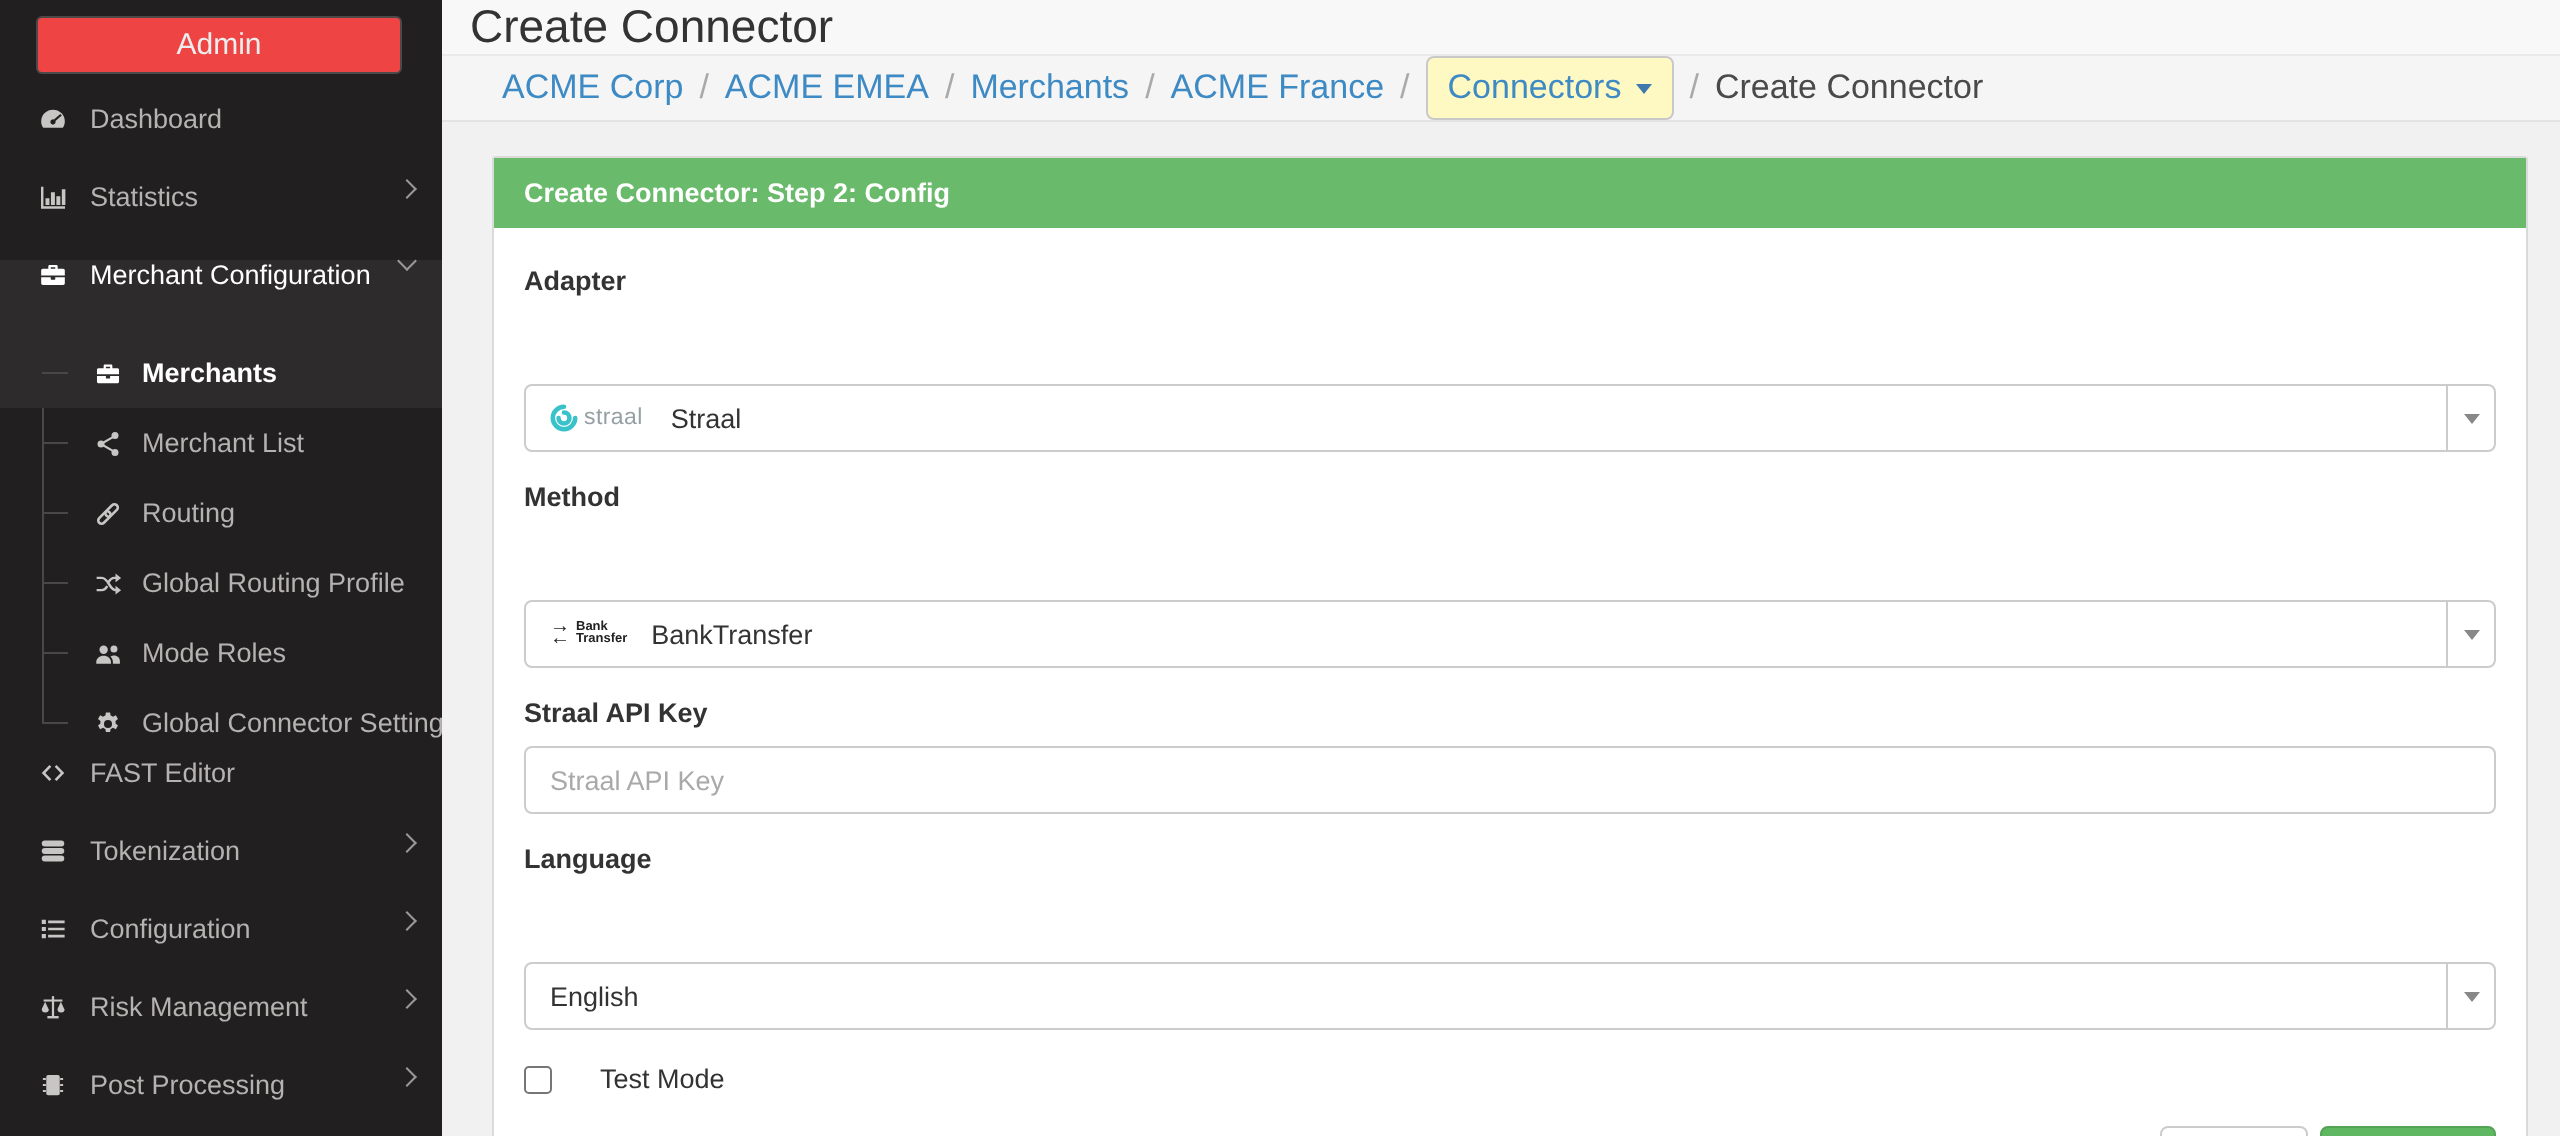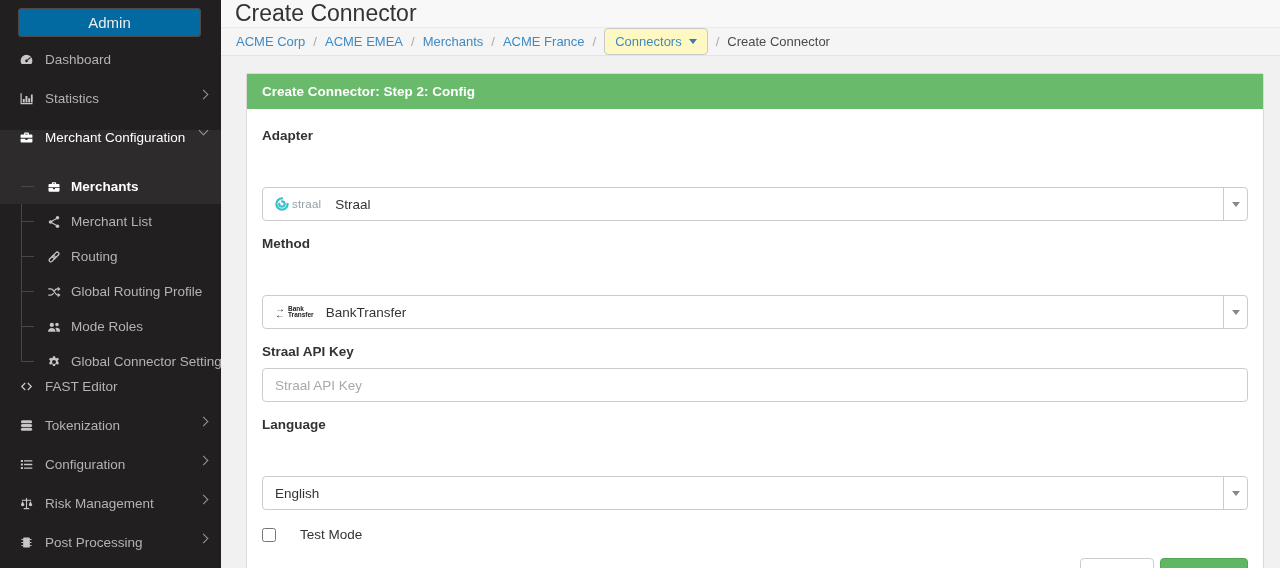--- a/index.html
+++ b/index.html
@@ -1,21 +1,21 @@
 <!DOCTYPE html>
 <html><head>
 <meta charset="utf-8">
 <style>
   * { margin:0; padding:0; box-sizing:border-box; }
   html,body { width:1280px; height:568px; overflow:hidden; }
   body { font-family:"Liberation Sans", sans-serif; display:flex; background:#f0f1f0; }
 
   
   .sidebar { width:221px; min-width:221px; height:568px; background:#211f1f; color:#b5b2b2; overflow:hidden; }
-  .admin-box { margin:8px 20px 15px 18px; height:29px; line-height:27px; background:#0369a1;
+  .admin-box { margin:8px 20px 15px 18px; height:29px; line-height:27px; background:#ef4444;
                border:1px solid #4d4949; border-radius:3px; color:#ededed; font-size:15px; text-align:center; cursor:pointer; }
   .nav-item { height:39px; display:flex; align-items:flex-start; gap:10px; padding:0 14px 0 18px;
               font-size:13.5px; cursor:pointer; white-space:nowrap; }
   .nav-item .ico { width:17px; display:flex; justify-content:center; color:#c8c5c5; flex:none; }
   .nav-item.lit, .sub-item.lit { background:#2d2b2b; color:#fff; }
   .nav-item.lit .ico, .sub-item.lit .ico { color:#fff; }
   .chev { margin-left:auto; width:7px; height:7px; border-right:1.5px solid #9b9898; border-bottom:1.5px solid #9b9898; flex:none; }
   .chev.right { transform:rotate(-45deg); }
   .chev.down  { transform:rotate(45deg); margin-top:-3px; }
   .submenu { position:relative; }
@@ -24,21 +24,21 @@
               font-size:13.5px; cursor:pointer; position:relative; white-space:nowrap; }
   .sub-item::before { content:""; position:absolute; left:21px; top:17px; width:13px; height:1px; background:#4a4747; }
   .sub-item .ico { width:16px; display:flex; justify-content:center; color:#c8c5c5; flex:none; }
   .sub-item.lit { font-weight:700; }
 
   
   .main { flex:1; display:flex; flex-direction:column; min-width:0; }
   .page-header { height:62px; background:#f7f8f7; display:flex; align-items:center; padding-left:14px; }
   .page-title { font-size:23px; font-weight:500; color:#333; }
   .breadcrumb-bar { height:41px; background:#f4f5f4; border-top:1px solid #e9eae9; border-bottom:1px solid #e3e4e3;
-                    display:flex; align-items:center; padding-left:15px; font-size:13px; }
+                    display:flex; align-items:center; padding-left:30px; font-size:17px; }
   .bc-link { color:#3e8ac4; text-decoration:none; cursor:pointer; }
   .bc-sep { color:#a9a9a9; margin:0 8px; }
   .bc-dropdown { display:inline-flex; align-items:center; gap:7px; padding:5px 10px; background:#fef9c3;
                  border:1px solid #c9c9c9; border-radius:4px; color:#3e8ac4; cursor:pointer; }
   .bc-caret { width:0; height:0; border-left:4px solid transparent; border-right:4px solid transparent; border-top:5px solid #3e78ac; }
   .bc-current { color:#4a4a4a; }
 
   .content { flex:1; background:#f0f1f0; padding:17px 16px 0 25px; }
   .card { background:#fff; border:1px solid #d9dad9; border-radius:2px; }
   .card-header { background:#6aba6b; color:#fff; font-size:13.5px; font-weight:600; padding:10px 15px; }

